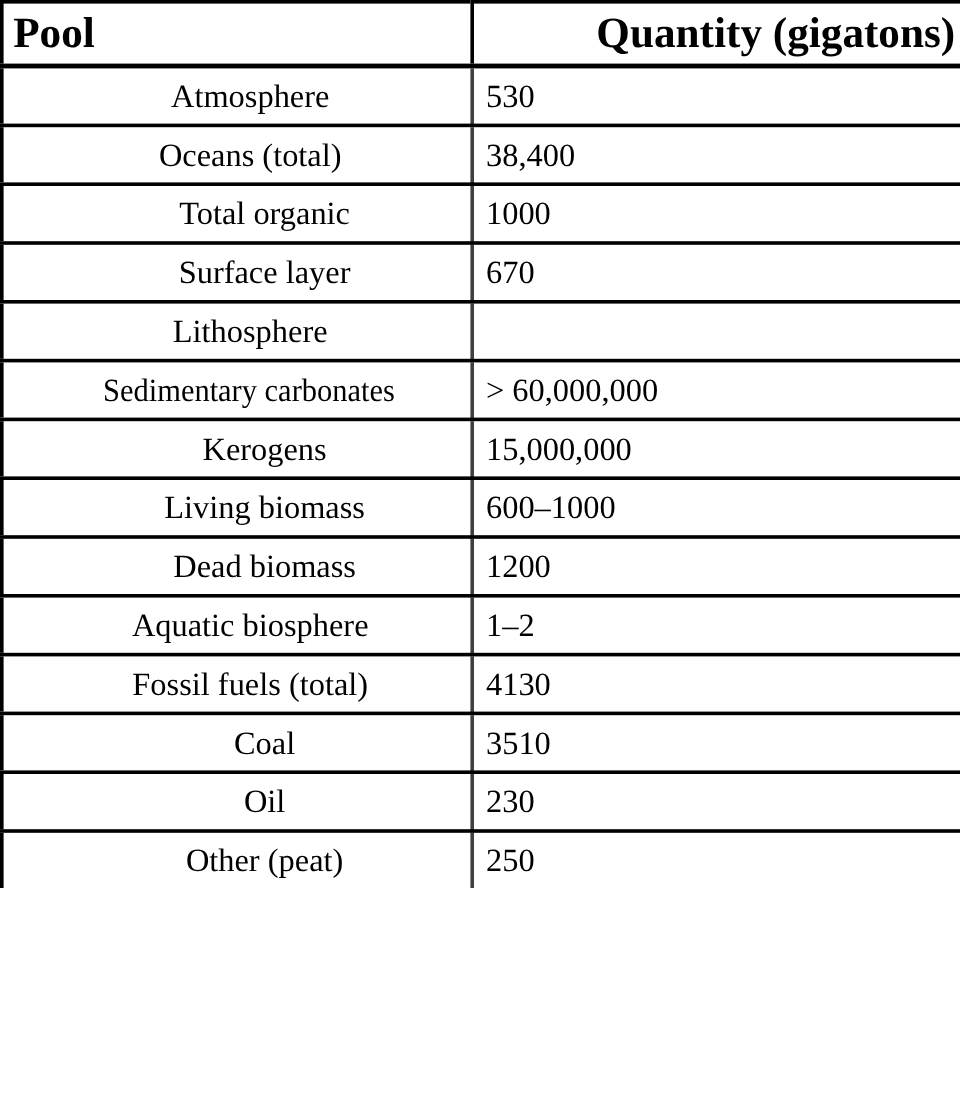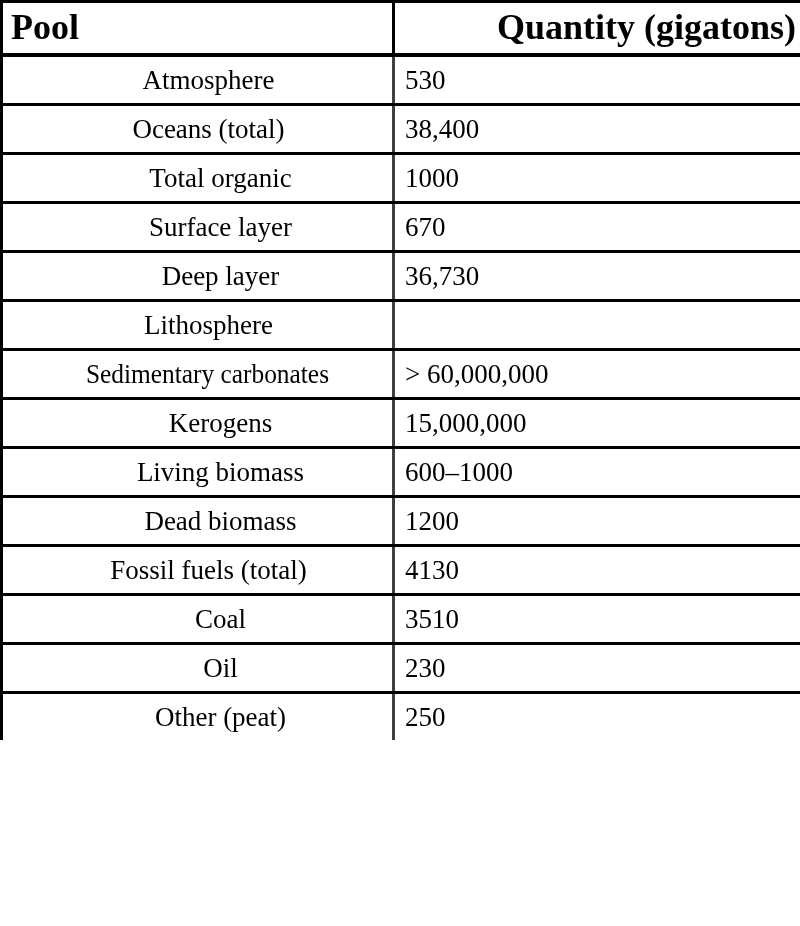--- a/index.html
+++ b/index.html
@@ -116,24 +116,20 @@
       </tr>
       <tr>
         <td class="cell-pool"><span class="lvl-1">Total organic</span></td>
         <td class="cell-qty">1000</td>
       </tr>
       <tr>
         <td class="cell-pool"><span class="lvl-1">Surface layer</span></td>
         <td class="cell-qty">670</td>
       </tr>
       <tr>
-        <td class="cell-pool"><span class="lvl-1">Deep layer</span></td>
-        <td class="cell-qty">36,730</td>
-      </tr>
-      <tr>
         <td class="cell-pool"><span class="lvl-0">Lithosphere</span></td>
         <td class="cell-qty"></td>
       </tr>
       <tr>
         <td class="cell-pool">
           <span class="lvl-1 fit">Sedimentary carbonates</span>
         </td>
         <td class="cell-qty">&gt; 60,000,000</td>
       </tr>
       <tr>
@@ -142,20 +138,24 @@
       </tr>
       <tr>
         <td class="cell-pool"><span class="lvl-1">Living biomass</span></td>
         <td class="cell-qty">600–1000</td>
       </tr>
       <tr>
         <td class="cell-pool"><span class="lvl-1">Dead biomass</span></td>
         <td class="cell-qty">1200</td>
       </tr>
       <tr>
+        <td class="cell-pool"><span class="lvl-0">Aquatic biosphere</span></td>
+        <td class="cell-qty">1–2</td>
+      </tr>
+      <tr>
         <td class="cell-pool"><span class="lvl-0">Fossil fuels (total)</span></td>
         <td class="cell-qty">4130</td>
       </tr>
       <tr>
         <td class="cell-pool"><span class="lvl-1">Coal</span></td>
         <td class="cell-qty">3510</td>
       </tr>
       <tr>
         <td class="cell-pool"><span class="lvl-1">Oil</span></td>
         <td class="cell-qty">230</td>

